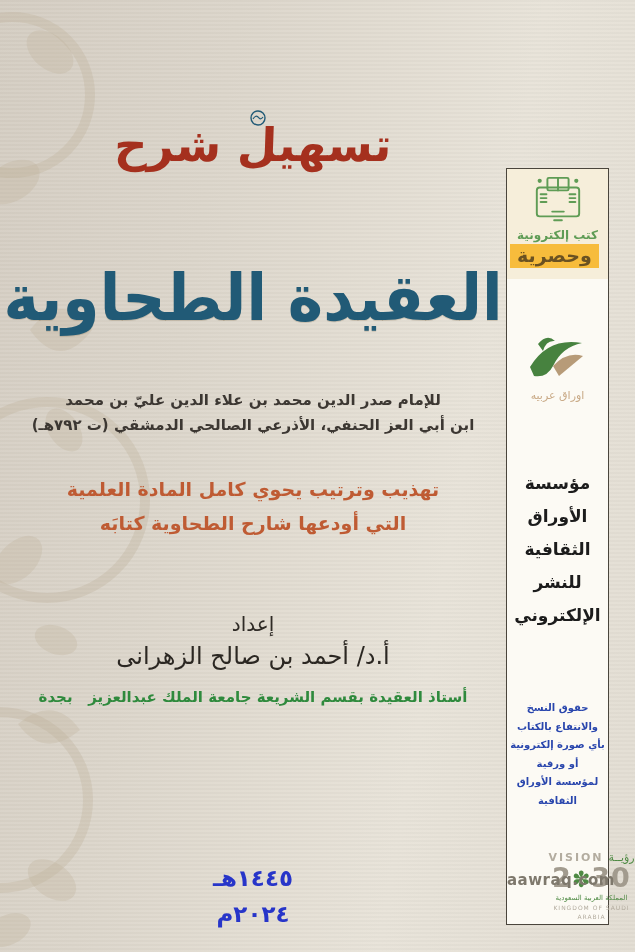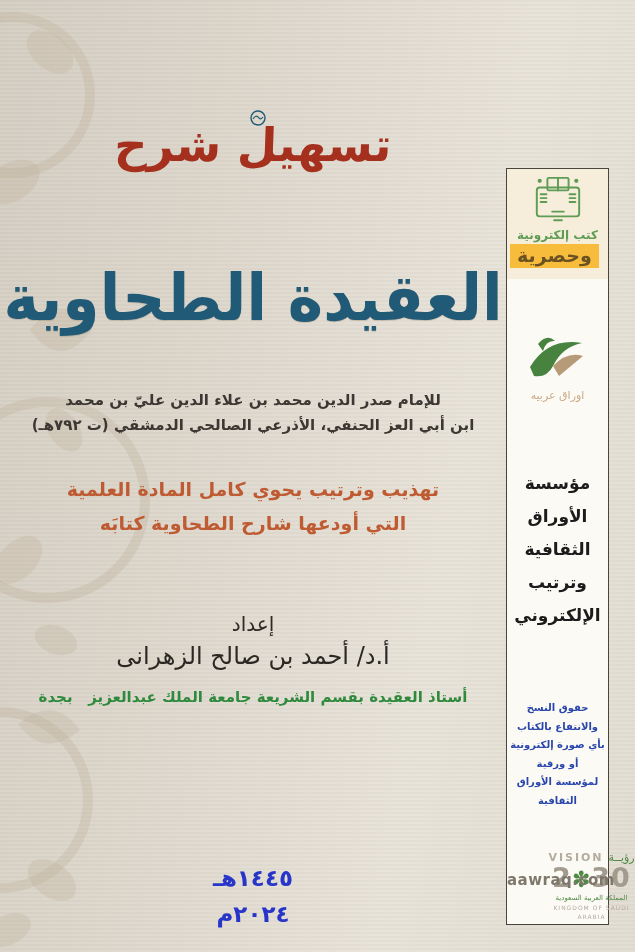--- a/index.html
+++ b/index.html
@@ -148,21 +148,21 @@
       <path d="M31 35 Q45 20 61 25 L37 45 Z" fill="#b79b78"></path>
       <path d="M16 13 q9 -11 17 -3 q-9 -1 -12 10 Z" fill="#47823f"></path>
     </svg>
     <span class="waraq-caption">اوراق عربيه</span>
   </div>
 
   <div class="words">
     <span>مؤسسة</span>
     <span>الأوراق</span>
     <span>الثقافية</span>
-    <span>وترتيب</span>
+    <span>للنشر</span>
     <span>الإلكتروني</span>
   </div>
 
   <div class="copyright">
     <span>حقوق النسخ والانتفاع بالكتاب</span>
     <span>بأي صورة إلكترونية أو ورقية</span>
     <span>لمؤسسة الأوراق الثقافية</span>
   </div>
 
   <div class="vision-block">

